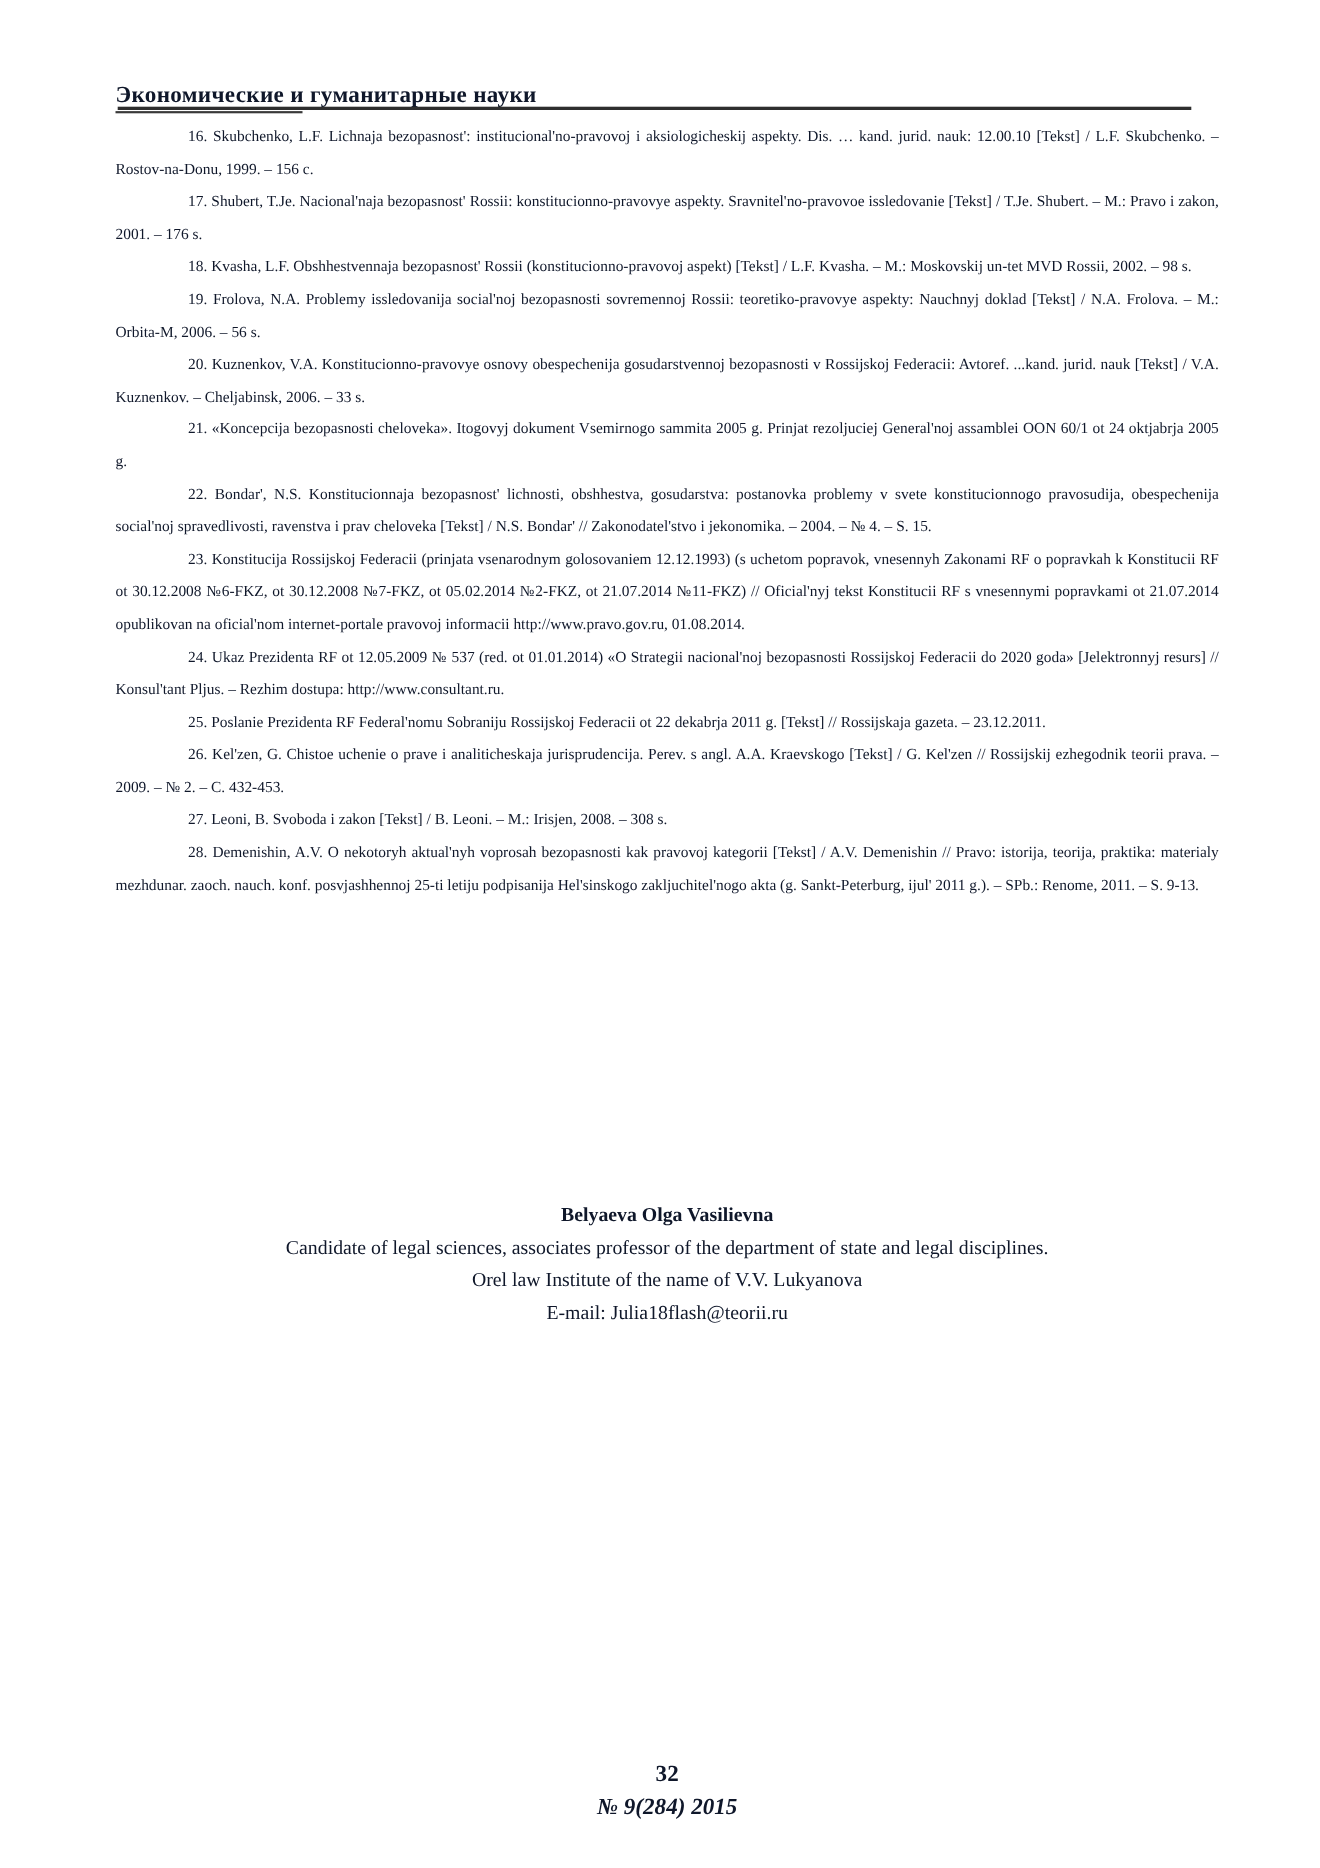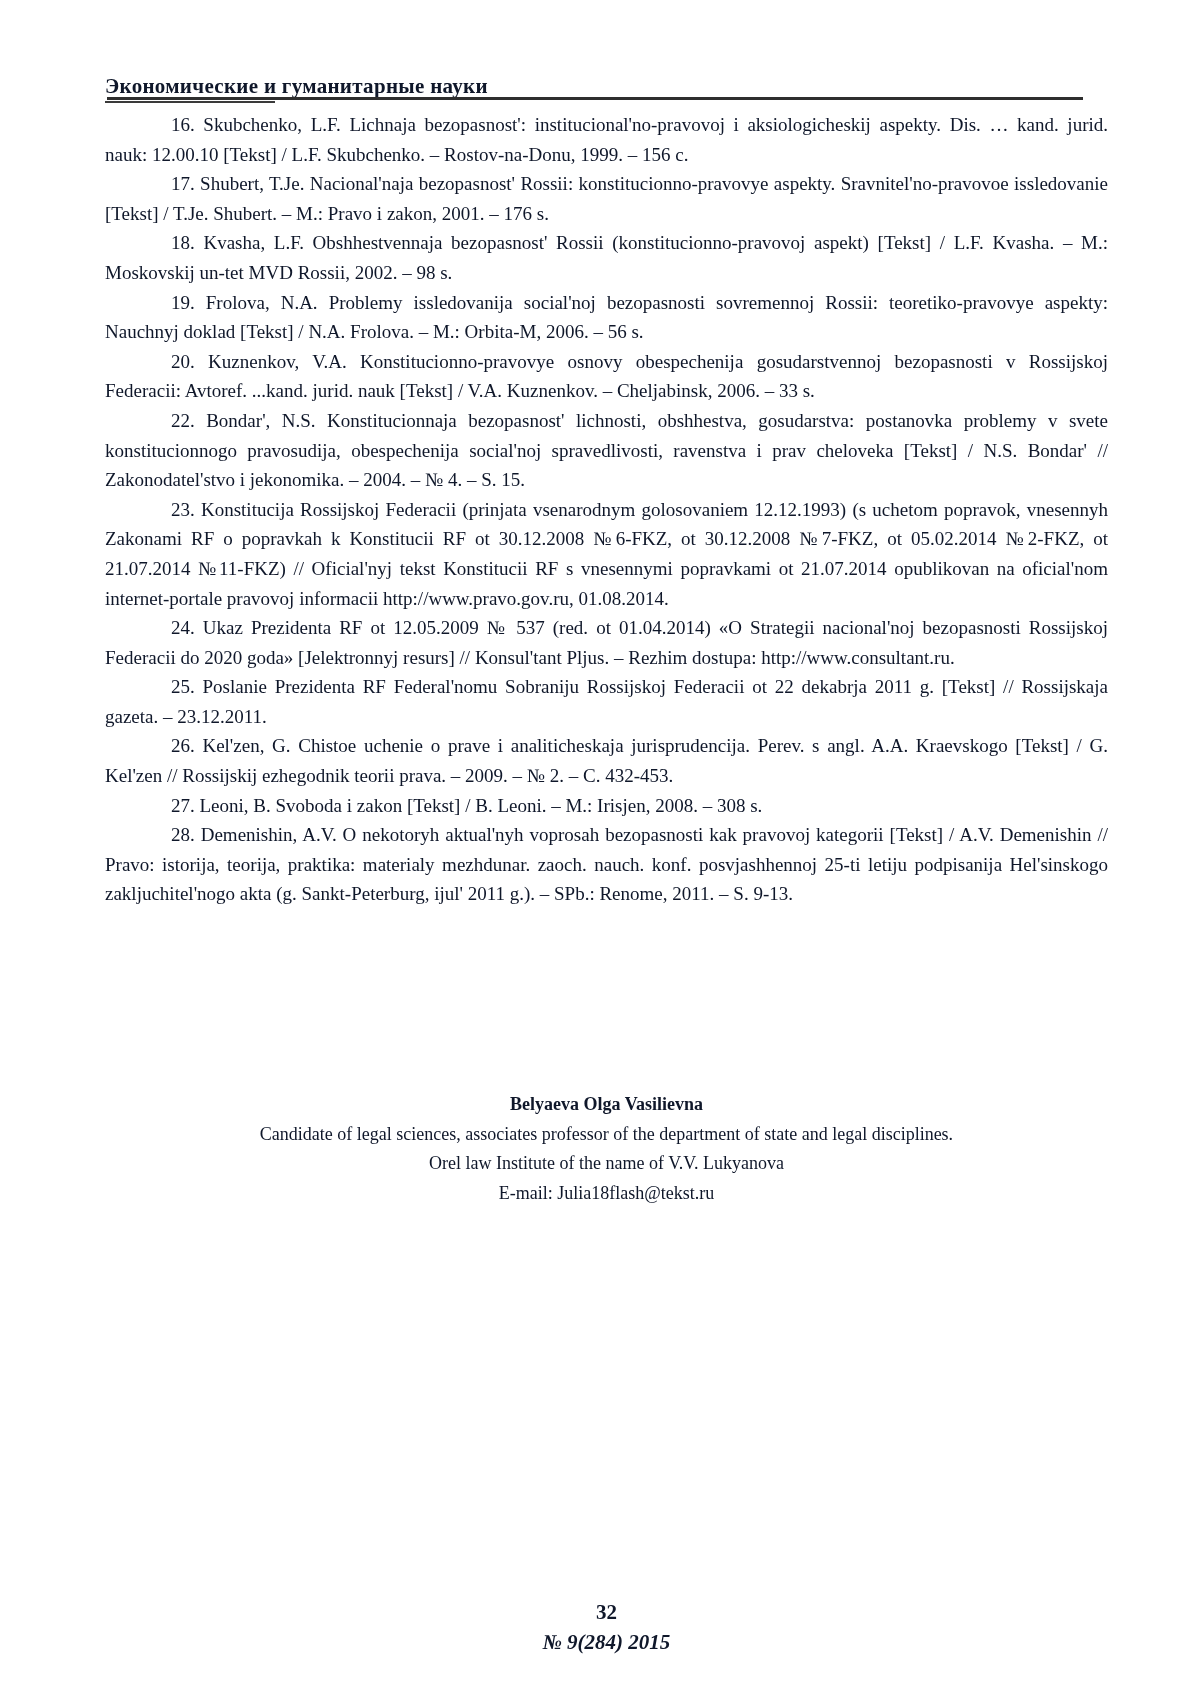--- a/index.html
+++ b/index.html
@@ -16,21 +16,21 @@
   
   .running-head-wrap { position: absolute; left: 105px; top: 74px; width: 978px; }
   .running-head { font-size: 21px; font-weight: bold; letter-spacing: 0.3px; white-space: nowrap; }
   .head-rule-main { position: absolute; left: 2px; top: 23px; width: 976px; height: 3px; background: #2e2e2e; }
   .head-rule-left { position: absolute; left: 0px; top: 27px; width: 170px; height: 2px; background: #3a3a3a; }
 
   
   .refs { position: absolute; left: 105px; top: 110px; width: 1003px; }
   .ref {
     margin: 0;
-    font-size: 19px;
+    font-size: 14px;
     line-height: 29.6px;
     text-align: justify;
     text-indent: 66px;
   }
 
   
   .author { position: absolute; left: 105px; top: 1090px; width: 1003px; }
   .author p { margin: 0; font-size: 18px; line-height: 29.6px; text-align: center; }
   .author-name { font-weight: bold; }
 
@@ -59,34 +59,35 @@
     <div class="head-rule-main"></div>
     <div class="head-rule-left"></div>
   </div>
 
   <div class="refs">
     <p class="ref">16. Skubchenko, L.F. Lichnaja bezopasnost': institucional'no-pravovoj i aksiologicheskij aspekty. Dis. … kand. jurid. nauk: 12.00.10 [Tekst] / L.F. Skubchenko. – Rostov-na-Donu, 1999. – 156 c.</p>
     <p class="ref">17. Shubert, T.Je. Nacional'naja bezopasnost' Rossii: konstitucionno-pravovye aspekty. Sravnitel'no-pravovoe issledovanie [Tekst] / T.Je. Shubert. – M.: Pravo i zakon, 2001. – 176 s.</p>
     <p class="ref">18. Kvasha, L.F. Obshhestvennaja bezopasnost' Rossii (konstitucionno-pravovoj aspekt) [Tekst] / L.F. Kvasha. – M.: Moskovskij un-tet MVD Rossii, 2002. – 98 s.</p>
     <p class="ref">19. Frolova, N.A. Problemy issledovanija social'noj bezopasnosti sovremennoj Rossii: teoretiko-pravovye aspekty: Nauchnyj doklad [Tekst] / N.A. Frolova. – M.: Orbita-M, 2006. – 56 s.</p>
     <p class="ref">20. Kuznenkov, V.A. Konstitucionno-pravovye osnovy obespechenija gosudarstvennoj bezopasnosti v Rossijskoj Federacii: Avtoref. ...kand. jurid. nauk [Tekst] / V.A. Kuznenkov. – Cheljabinsk, 2006. – 33 s.</p>
+    <p class="ref">21. «Koncepcija bezopasnosti cheloveka». Itogovyj dokument Vsemirnogo sammita 2005 g. Prinjat rezoljuciej General'noj assamblei OON 60/1 ot 24 oktjabrja 2005 g.</p>
     <p class="ref">22. Bondar', N.S. Konstitucionnaja bezopasnost' lichnosti, obshhestva, gosudarstva: postanovka problemy v svete konstitucionnogo pravosudija, obespechenija social'noj spravedlivosti, ravenstva i prav cheloveka [Tekst] / N.S. Bondar' // Zakonodatel'stvo i jekonomika. – 2004. – № 4. – S. 15.</p>
     <p class="ref">23. Konstitucija Rossijskoj Federacii (prinjata vsenarodnym golosovaniem 12.12.1993) (s uchetom popravok, vnesennyh Zakonami RF o popravkah k Konstitucii RF ot 30.12.2008 №6-FKZ, ot 30.12.2008 №7-FKZ, ot 05.02.2014 №2-FKZ, ot 21.07.2014 №11-FKZ) // Oficial'nyj tekst Konstitucii RF s vnesennymi popravkami ot 21.07.2014 opublikovan na oficial'nom internet-portale pravovoj informacii http://www.pravo.gov.ru, 01.08.2014.</p>
-    <p class="ref">24. Ukaz Prezidenta RF ot 12.05.2009 № 537 (red. ot 01.04.2014) «O Strategii nacional'noj bezopasnosti Rossijskoj Federacii do 2020 goda» [Jelektronnyj resurs] // Konsul'tant Pljus. – Rezhim dostupa: http://www.consultant.ru.</p>
+    <p class="ref">24. Ukaz Prezidenta RF ot 12.05.2009 № 537 (red. ot 01.01.2014) «O Strategii nacional'noj bezopasnosti Rossijskoj Federacii do 2020 goda» [Jelektronnyj resurs] // Konsul'tant Pljus. – Rezhim dostupa: http://www.consultant.ru.</p>
     <p class="ref">25. Poslanie Prezidenta RF Federal'nomu Sobraniju Rossijskoj Federacii ot 22 dekabrja 2011 g. [Tekst] // Rossijskaja gazeta. – 23.12.2011.</p>
     <p class="ref">26. Kel'zen, G. Chistoe uchenie o prave i analiticheskaja jurisprudencija. Perev. s angl. A.A. Kraevskogo [Tekst] / G. Kel'zen // Rossijskij ezhegodnik teorii prava. – 2009. – № 2. – C. 432-453.</p>
     <p class="ref">27. Leoni, B. Svoboda i zakon [Tekst] / B. Leoni. – M.: Irisjen, 2008. – 308 s.</p>
     <p class="ref">28. Demenishin, A.V. O nekotoryh aktual'nyh voprosah bezopasnosti kak pravovoj kategorii [Tekst] / A.V. Demenishin // Pravo: istorija, teorija, praktika: materialy mezhdunar. zaoch. nauch. konf. posvjashhennoj 25-ti letiju podpisanija Hel'sinskogo zakljuchitel'nogo akta (g. Sankt-Peterburg, ijul' 2011 g.). – SPb.: Renome, 2011. – S. 9-13.</p>
   </div>
 
   <div class="author">
     <p class="author-name">Belyaeva Olga Vasilievna</p>
     <p>Candidate of legal sciences, associates professor of the department of state and legal disciplines.</p>
     <p>Orel law Institute of the name of V.V. Lukyanova</p>
-    <p>E-mail: Julia18flash@tekst.ru</p>
+    <p>E-mail: Julia18flash@teorii.ru</p>
   </div>
 
   <div class="footer">
     <span class="pageno">32</span>
     <span class="footer-rule"></span>
     <span class="issue">№ 9(284) 2015</span>
   </div>
 
 </div>
 

